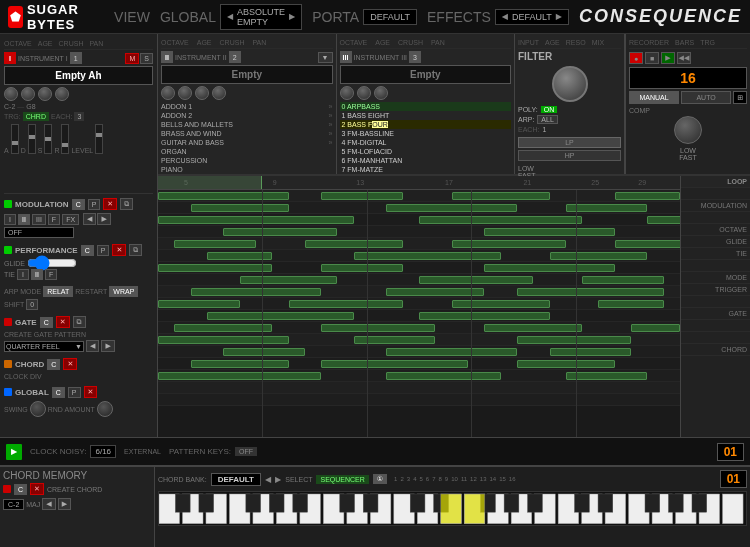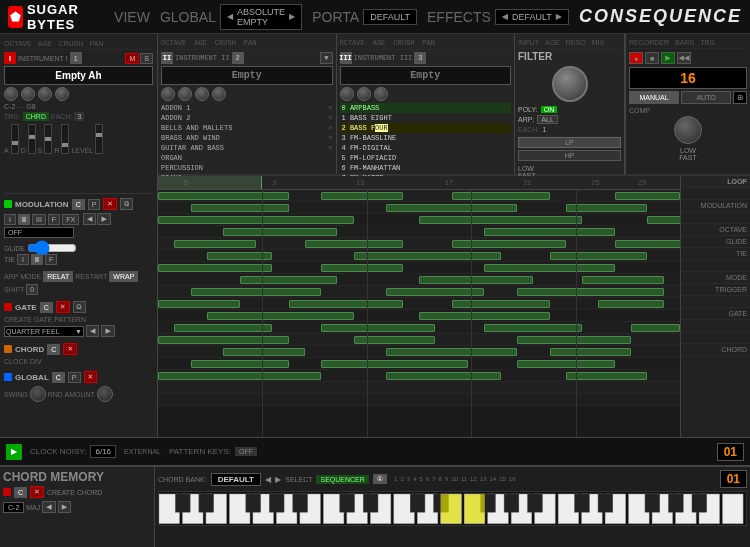--- a/index.html
+++ b/index.html
@@ -259,21 +259,20 @@
       flex-direction: column;
     }
 
     
     .inst-area {
       flex: 1;
       border-right: 1px solid #444;
       padding: 3px;
       background: #252525;
       min-width: 0;
-      font-family: Liberation Mono, monospace;
     }
 
     .inst-title-row {
       display: flex;
       align-items: center;
       gap: 2px;
       margin-bottom: 2px;
     }
     .inst-number {
       background: #c00;
@@ -484,24 +483,24 @@
       border-top: 2px solid #444;
       display: flex;
     }
     .chord-mem-left {
       width: 155px;
       border-right: 1px solid #444;
       padding: 3px;
       background: #222;
     }
     .chord-mem-title {
-      font-size: 12px;
+      font-size: 10px;
       color: #888;
       text-transform: uppercase;
-      font-weight: bold;
+      font-weight: normal;
       margin-bottom: 2px;
     }
     .chord-create-row {
       display: flex;
       align-items: center;
       gap: 3px;
       margin-bottom: 3px;
       font-size: 7px;
       color: #777;
     }
@@ -744,20 +743,28 @@
             <div class="mini-btn">◀</div>
             <div class="mini-btn">▶</div>
           </div>
         </div>
         <div class="control-row" style="margin-top:2px;">
           <div class="dropdown-select" style="width:70px;background:#000;border:1px solid #555;color:#aaa;font-size:7px;padding:1px 3px;">OFF</div>
         </div>
       </div>
 
       <div class="section-block">
+        <div class="section-header">
+          <div class="small-colored-box led-green"></div>
+          <span class="section-title">PERFORMANCE</span>
+          <div class="mini-btn active">C</div>
+          <div class="mini-btn">P</div>
+          <div class="mini-btn red-bg">✕</div>
+          <div class="mini-btn">⧉</div>
+        </div>
         <div class="control-row">
           <span style="font-size:7px;color:#777;">GLIDE</span>
           <input type="range" min="0" max="10" value="2" style="width: 50px; height: 8px;">
         </div>
         <div class="control-row">
           <span style="font-size:7px;color:#777;">TIE</span>
           <div class="mini-btn">I</div>
           <div class="mini-btn active">II</div>
           <div class="mini-btn">F</div>
         </div>

